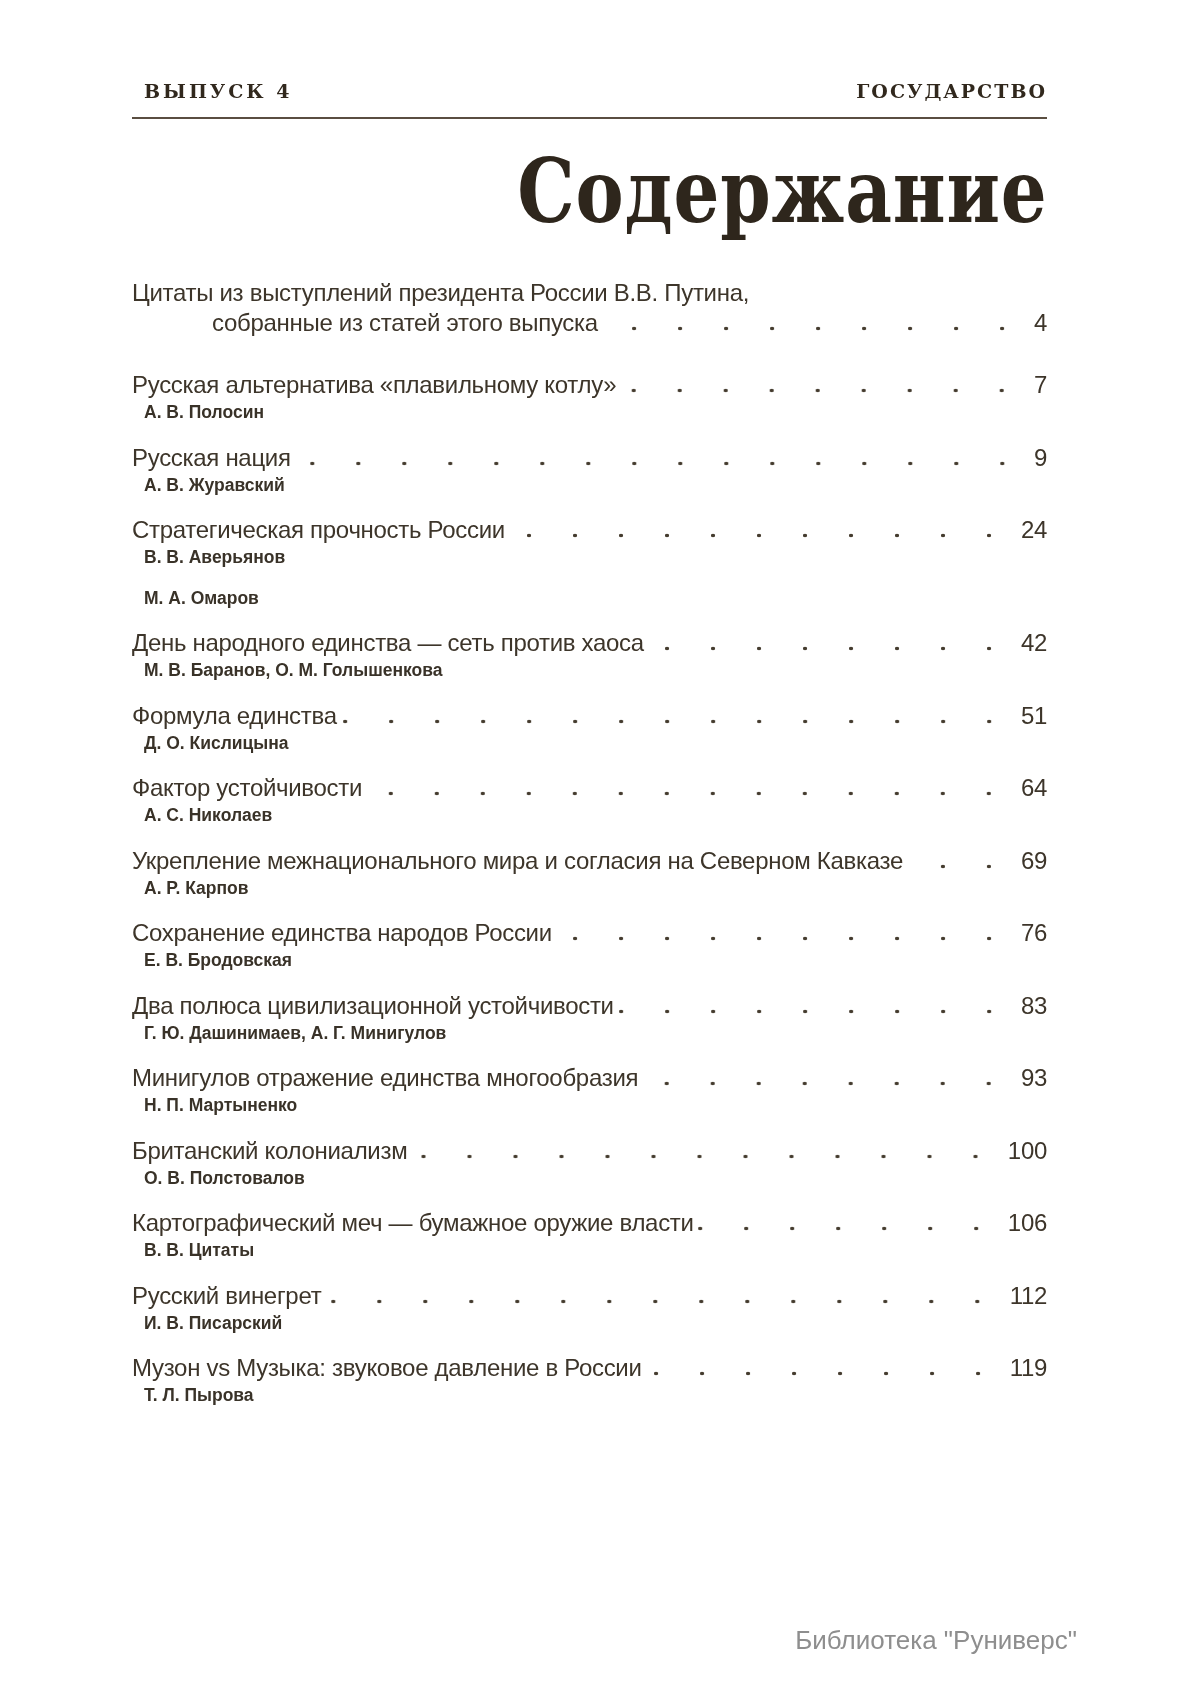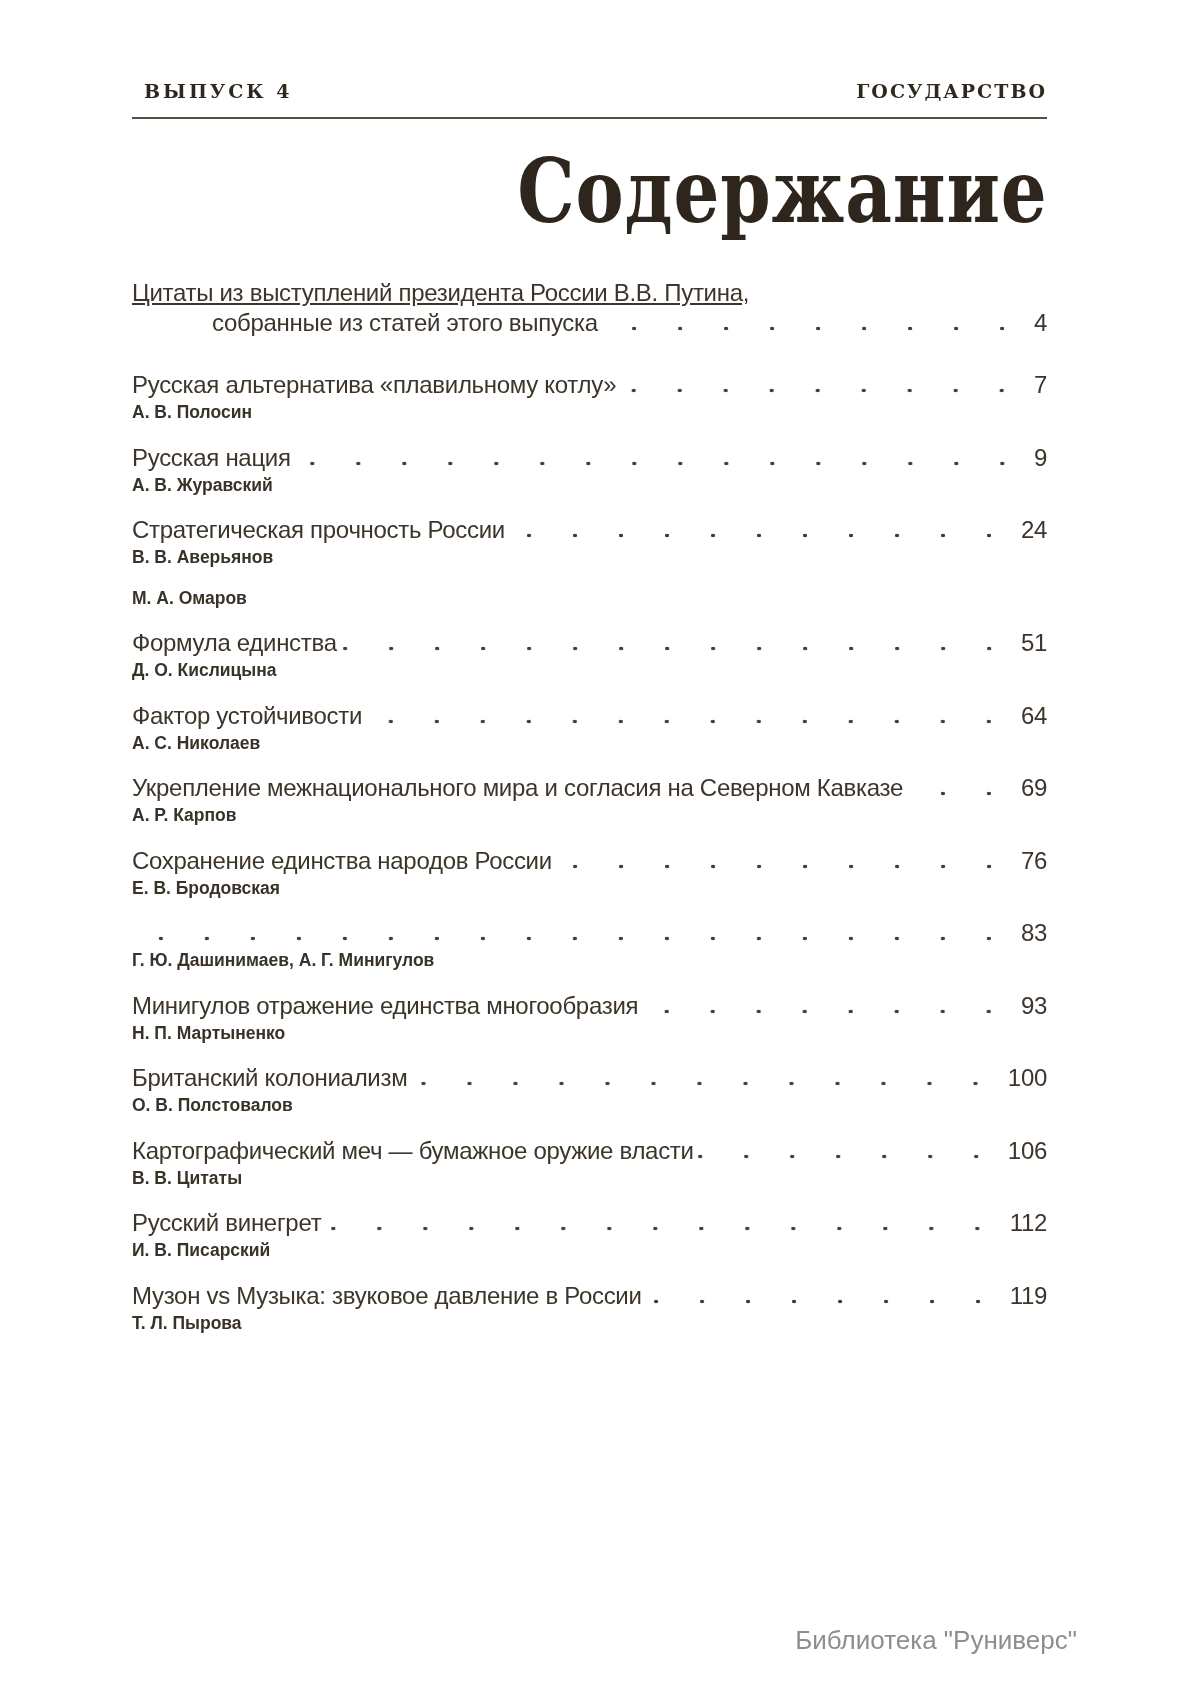--- a/index.html
+++ b/index.html
@@ -39,34 +39,34 @@
   }
   .entry{margin:0 0 20.5px 0;}
   .entry.first{margin-bottom:32px;}
   .t-row{
     display:flex;align-items:baseline;
     font-size:24px;line-height:30px;letter-spacing:-0.3px;
     font-weight:400;color:#3d352a;white-space:nowrap;
   }
   .t-row.indent{padding-left:80px;}
   .t-plain{
-    font-size:24px;line-height:30px;letter-spacing:-0.3px;color:#3d352a;white-space:nowrap;text-decoration:underline;
+    font-size:24px;line-height:30px;letter-spacing:-0.3px;color:#3d352a;white-space:nowrap;
   }
   .t-title{flex:0 0 auto;}
   .leader{
     flex:1 1 auto;height:5px;min-width:14px;
     background-image:radial-gradient(circle,#453c2f 1.7px,rgba(0,0,0,0) 2.1px);
     background-size:46px 5px;
     background-repeat:repeat-x;
     background-position:right 9px bottom 0px;
   }
   .pnum{flex:0 0 auto;text-align:right;}
   .author{
     font-size:17.5px;line-height:20px;margin-top:2px;
-    font-weight:700;color:#393228;letter-spacing:0;white-space:nowrap;
+    font-weight:700;color:#393228;letter-spacing:0;white-space:nowrap;margin-left:12px;
   }
 
   
   .footer{
     position:absolute;right:123px;top:1624px;
     font-size:26px;line-height:32px;color:#8e8e8e;white-space:nowrap;
   }
 </style>
 </head>
 <body>
@@ -118,20 +118,29 @@
       <span class="pnum tpl-page">24</span>
     </div>
     <div class="author tpl-author">В. В. Аверьянов</div>
   </div>
 
   <div class="entry">
 
     <div class="author tpl-author">М. А. Омаров</div>
   </div>
 
+  <div class="entry">
+
+    <div class="t-row tpl-row">
+      <span class="t-title tpl-title">День народного единства — сеть против хаоса</span>
+      <span class="leader"></span>
+      <span class="pnum tpl-page">42</span>
+    </div>
+    <div class="author tpl-author">М. В. Баранов, О. М. Голышенкова</div>
+  </div>
 
   <div class="entry">
 
     <div class="t-row tpl-row">
       <span class="t-title tpl-title">Формула единства</span>
       <span class="leader"></span>
       <span class="pnum tpl-page">51</span>
     </div>
     <div class="author tpl-author">Д. О. Кислицына</div>
   </div>
@@ -163,20 +172,21 @@
       <span class="t-title tpl-title">Сохранение единства народов России</span>
       <span class="leader"></span>
       <span class="pnum tpl-page">76</span>
     </div>
     <div class="author tpl-author">Е. В. Бродовская</div>
   </div>
 
   <div class="entry">
 
     <div class="t-row tpl-row">
+      <span class="t-title tpl-title">Два полюса цивилизационной устойчивости</span>
       <span class="leader"></span>
       <span class="pnum tpl-page">83</span>
     </div>
     <div class="author tpl-author">Г. Ю. Дашинимаев, А. Г. Минигулов</div>
   </div>
 
 
   <div class="entry">
 
     <div class="t-row tpl-row">

